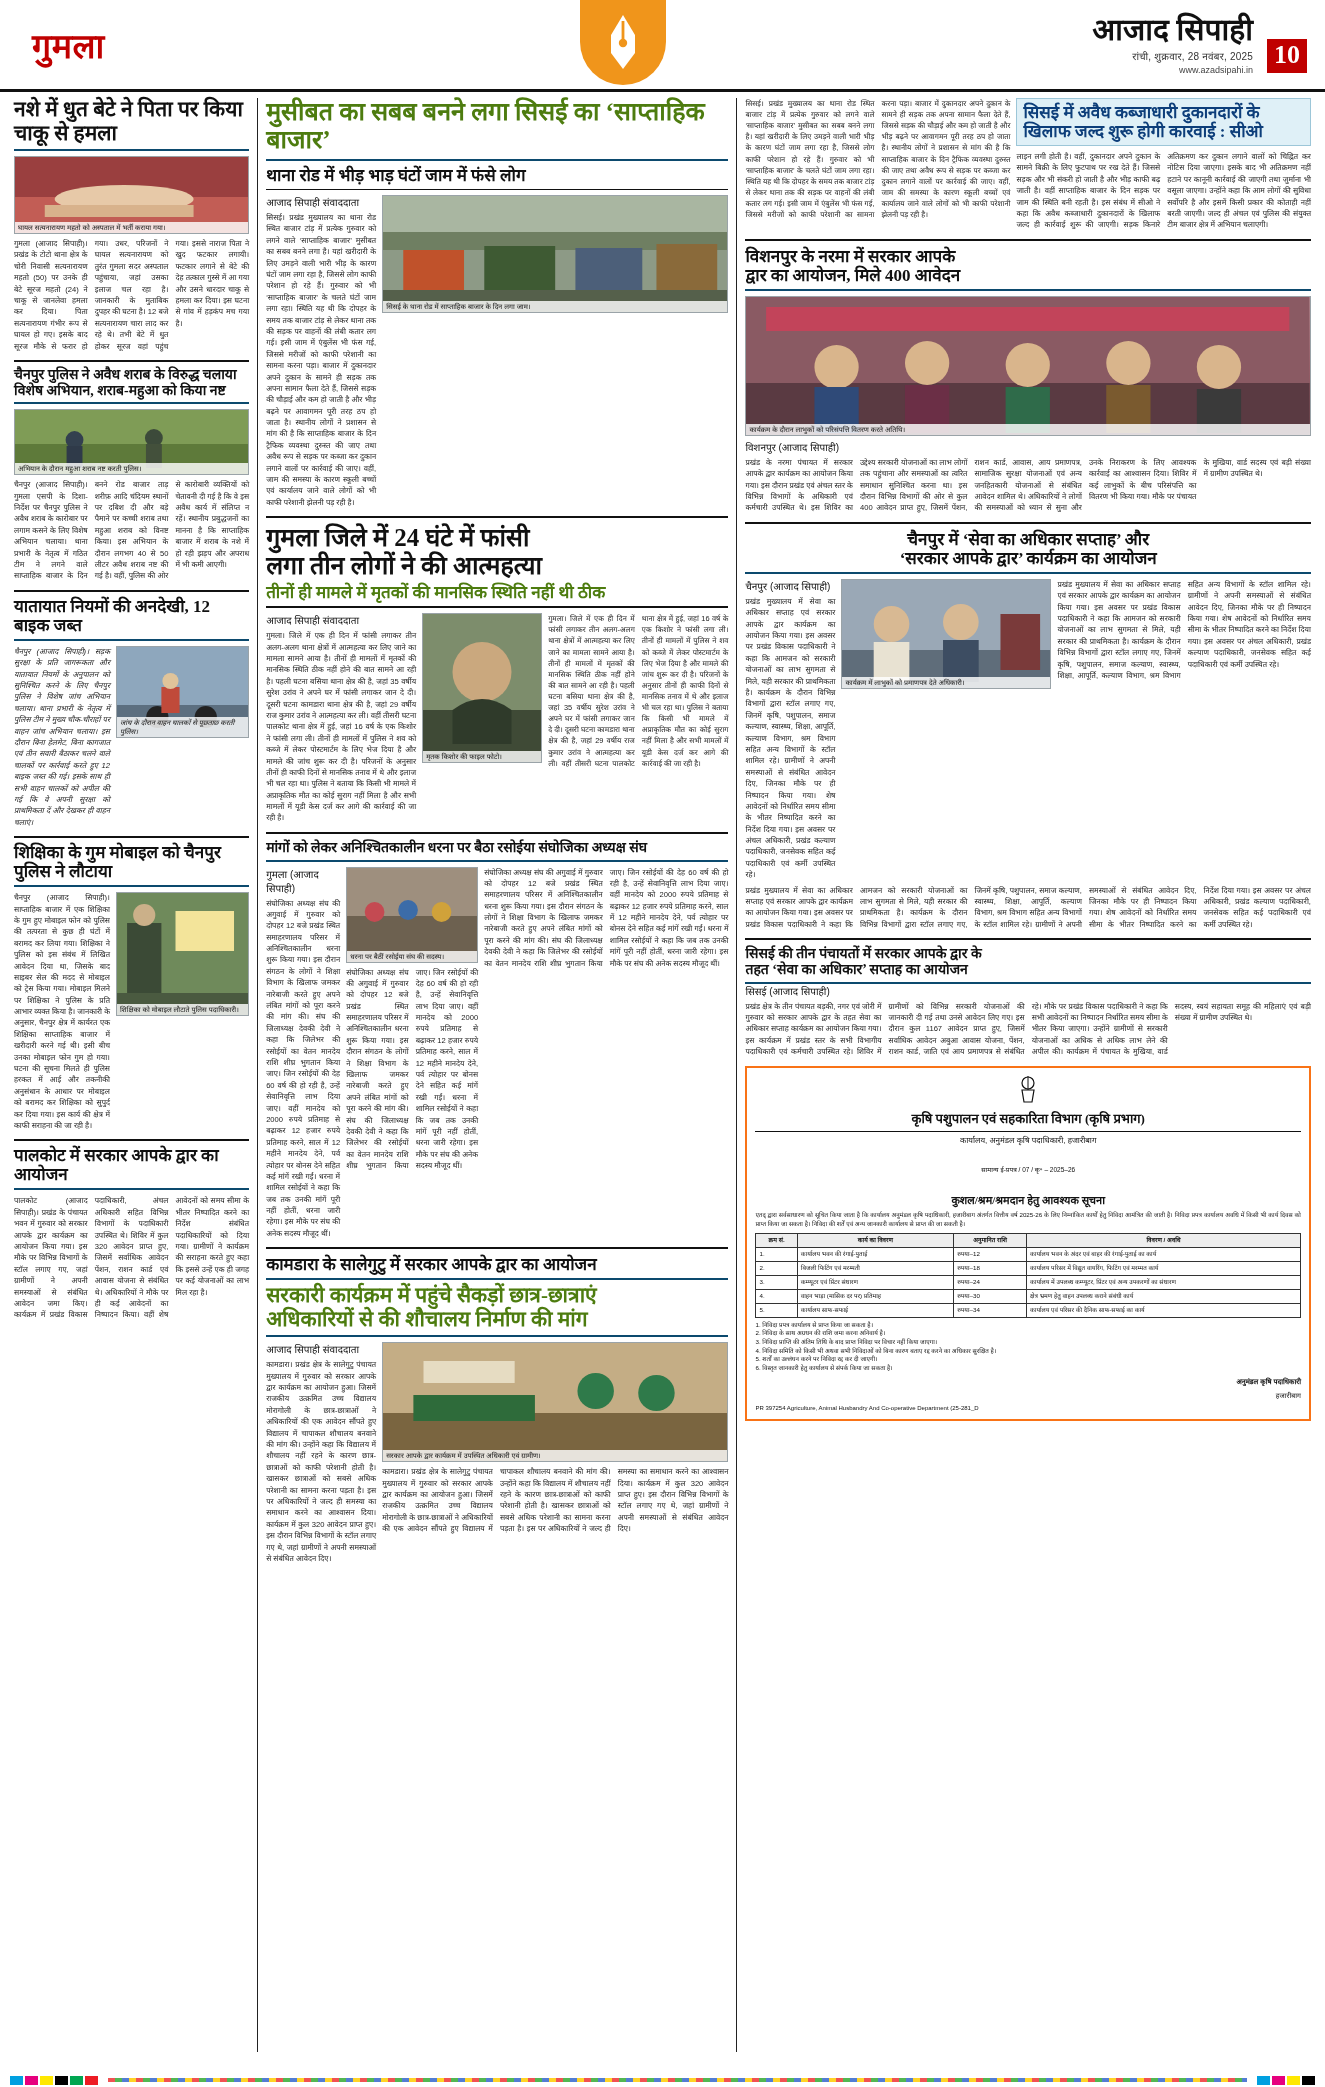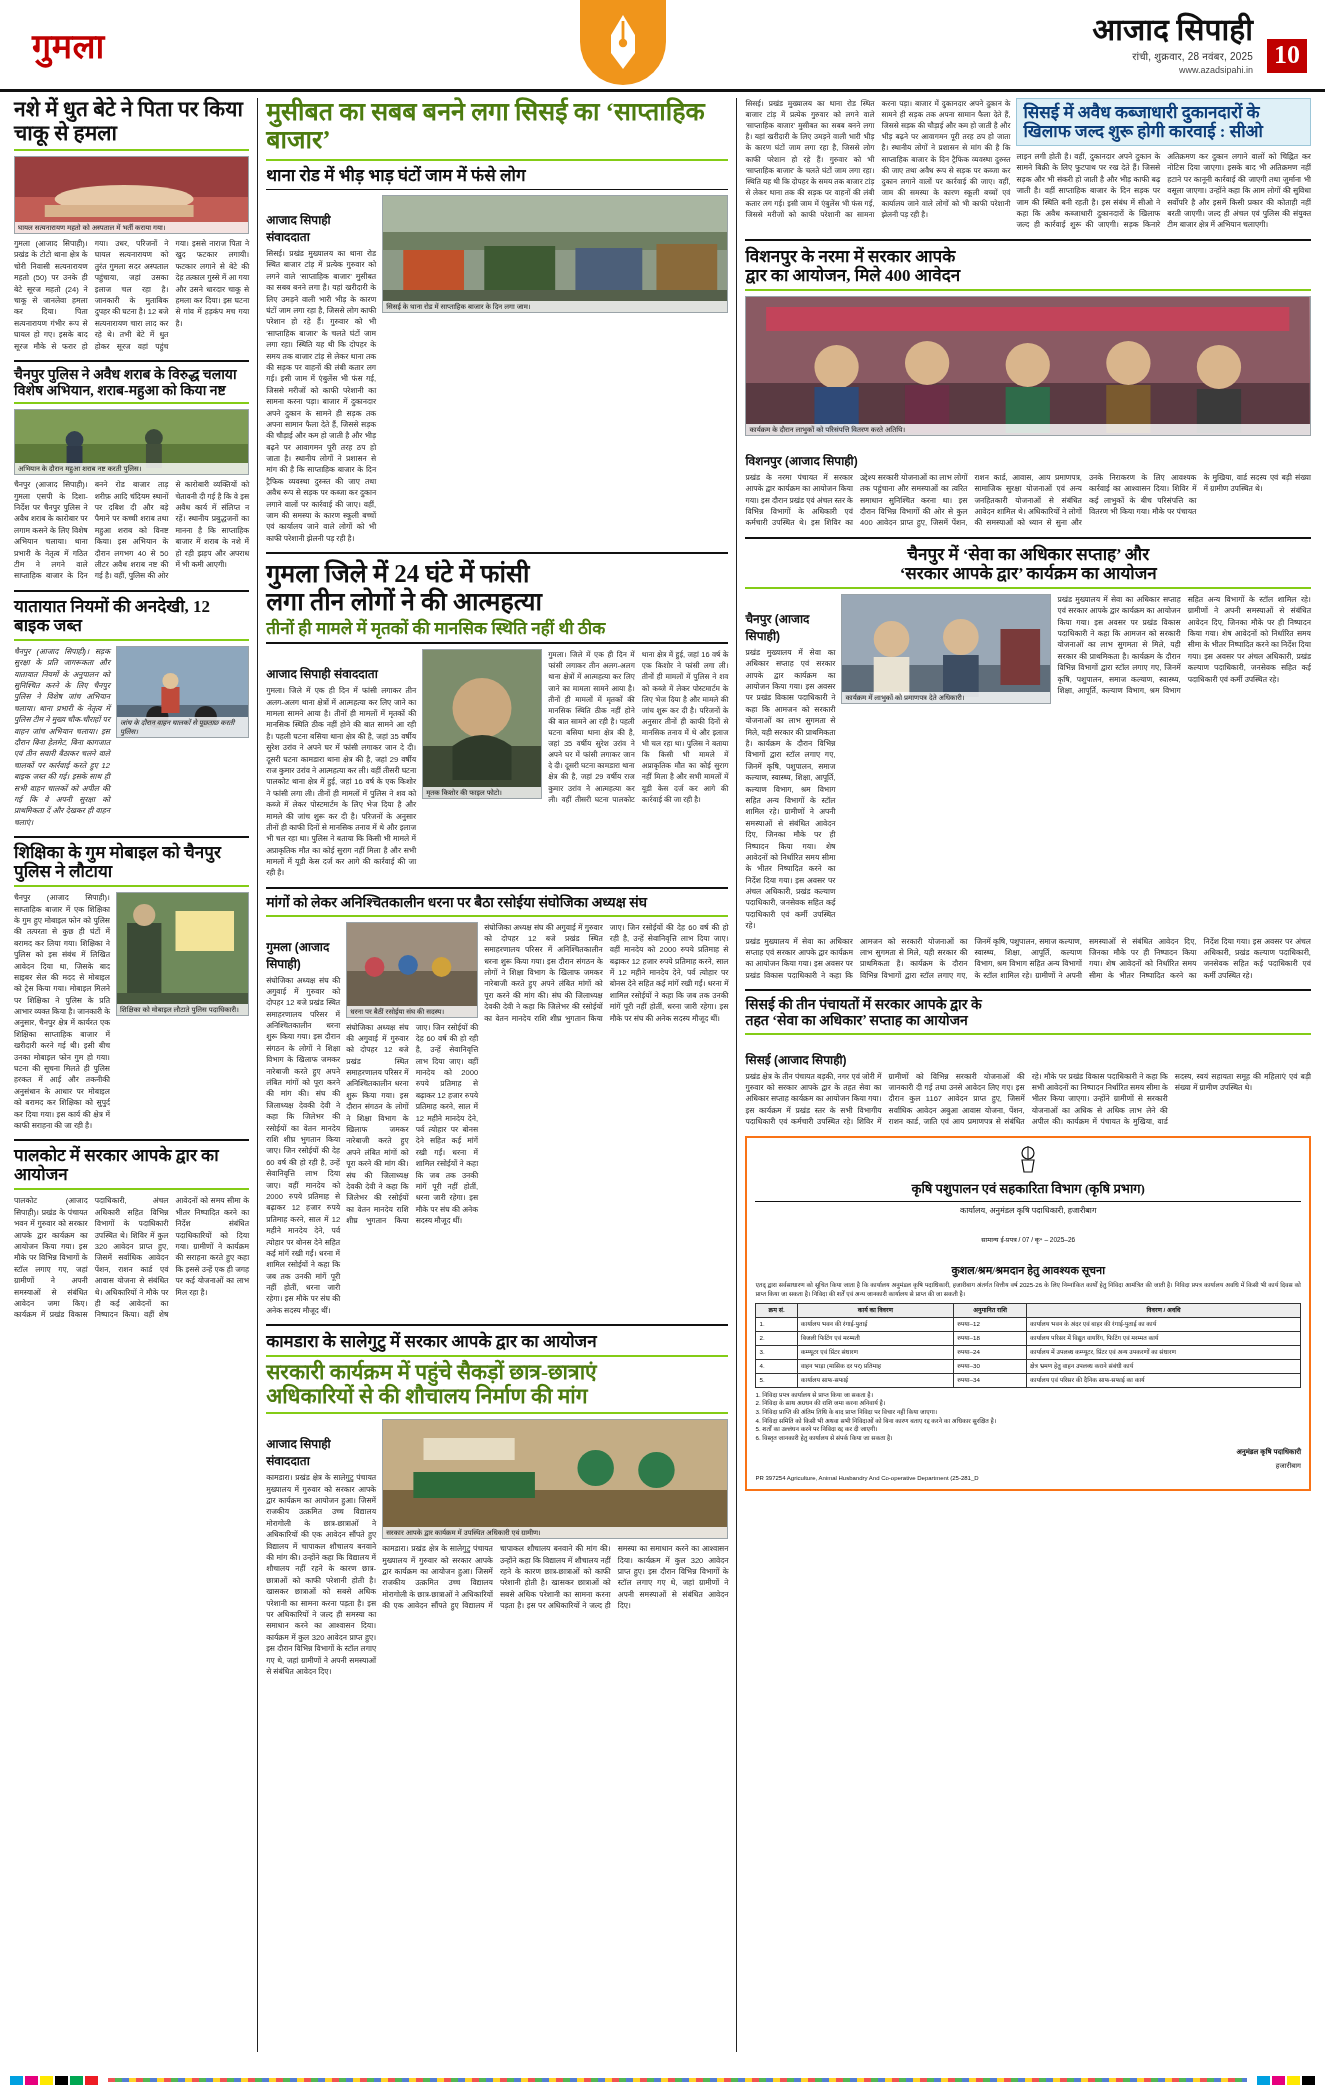--- a/index.html
+++ b/index.html
@@ -110,27 +110,27 @@
     font-weight: bold;
     color: #111;
     line-height: 1.12;
   }
   .hl-xl { font-size: 25px; }
   .hl-lg { font-size: 21px; }
   .hl-md { font-size: 17px; }
   .hl-sm { font-size: 14px; }
 
   .rule-top { border-top: 2px solid #111; }
-  .rule-bot { border-bottom: 2px solid #84cc16; }
+  .rule-bot { border-bottom: 2px solid #0c4a6e; }
 
   .block { margin-bottom: 8px; }
   .byline {
-    font-size: 12px;
-    font-weight: bold;
-    margin: 16px 0 3px 0;
+    font-size: 10px;
+    font-weight: normal;
+    margin: 0 0 3px 0;
   }
   .body-cols {
     font-size: 7.6px;
     line-height: 1.5;
     text-align: justify;
     color: #222;
     column-gap: 7px;
     hyphens: auto;
   }
   .c2 { column-count: 2; }

